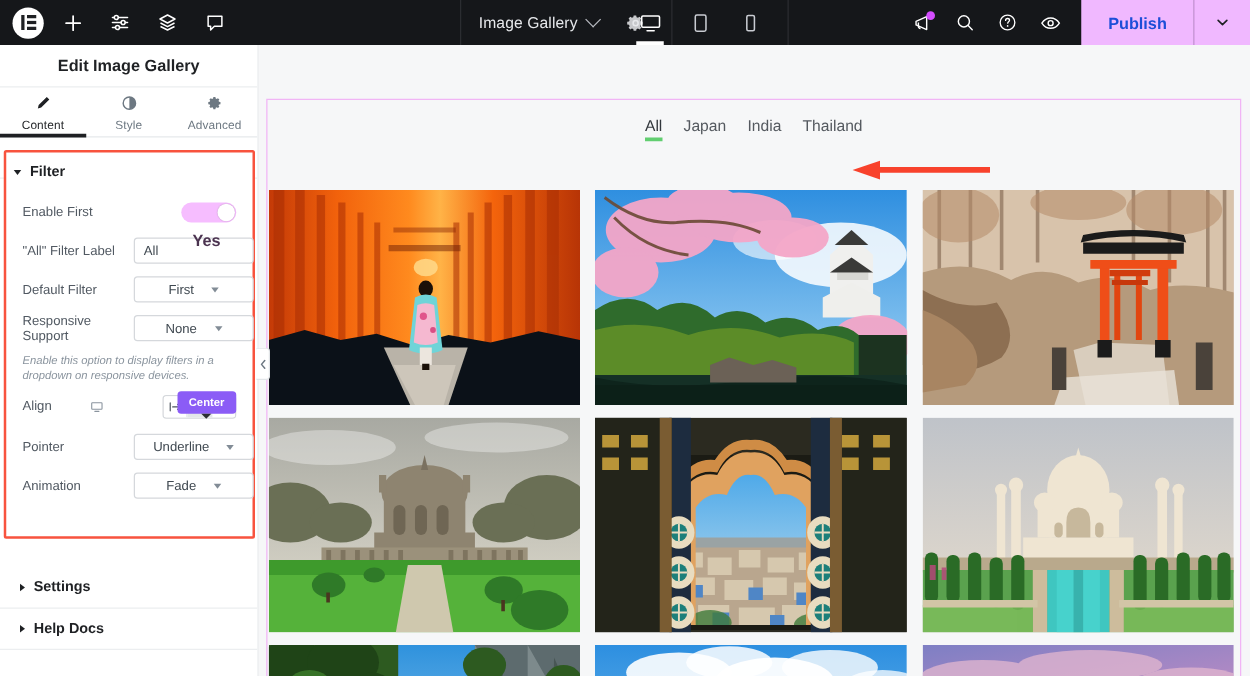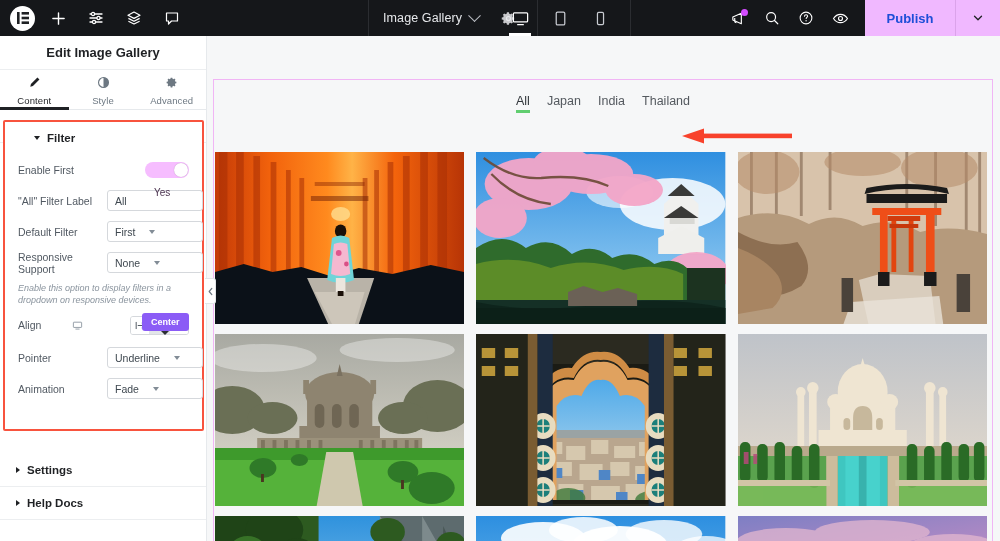--- a/index.html
+++ b/index.html
@@ -87,43 +87,43 @@
   }
   .tri { width: 0; height: 0; }
   .tri.right { border-left: 4.5px solid #1f2124; border-top: 3.5px solid transparent; border-bottom: 3.5px solid transparent; }
   .tri.down { border-top: 4.5px solid #1f2124; border-left: 3.5px solid transparent; border-right: 3.5px solid transparent; }
 
   .filter-box {
     position: absolute; top: 120px; left: 3px; width: 201px; height: 311px;
     border: 2px solid #f8533e; border-radius: 2px; background: #fff; z-index: 5;
   }
   .filter-head {
-    height: 32px; display: flex; align-items: center; padding: 0 29px; gap: 7px;
+    height: 32px; display: flex; align-items: center; padding: 0 6px; gap: 7px;
     font-size: 11.5px; font-weight: 700; color: #1f2124; cursor: pointer;
   }
   .ctrl-row { display: flex; align-items: center; padding: 0 13px; height: 31px; gap: 6px; }
   .ctrl-label { font-size: 10.5px; color: #515962; flex: 0 0 83px; }
   .ctrl-field { flex: 1; display: flex; justify-content: flex-end; }
 
   .switch {
     width: 44px; height: 16px; border-radius: 9px; background: #f6bdff;
     display: flex; align-items: center; position: relative; cursor: pointer;
   }
-  .switch .yes { font-size: 10px; font-weight: 400; color: #4b3350; margin-left: 9px; margin-top: 46px; }
+  .switch .yes { font-size: 13px; font-weight: 700; color: #4b3350; margin-left: 9px; margin-top: 46px; }
   .switch .knob {
     position: absolute; right: 1px; top: 1px; width: 14px; height: 14px; border-radius: 50%;
     background: #fff; box-shadow: 0 0 1px rgba(0,0,0,.3);
   }
 
   .inp, .sel {
     width: 96px; height: 21px; border: 1px solid #d5d8dc; border-radius: 3px;
     background: #fff; font-size: 10.5px; color: #3f4850;
     padding: 0 7px; display: flex; align-items: center;
   }
-  .sel { justify-content: flex-start; cursor: pointer; gap: 14px; }
+  .sel { justify-content: center; cursor: pointer; gap: 14px; }
   .sel .caret { width: 0; height: 0; border-top: 4px solid #828c96; border-left: 3px solid transparent; border-right: 3px solid transparent; }
 
   .hint {
     font-size: 9px; font-style: italic; color: #8a949e; line-height: 1.35;
     padding: 4px 13px 2px 13px;
   }
 
   .align-group { display: flex; border: 1px solid #d5d8dc; border-radius: 3px; overflow: hidden; width: 59px; height: 19px; }
   .align-btn { flex: 1; display: flex; align-items: center; justify-content: center; background: #fff; cursor: pointer; border-right: 1px solid #e3e6e9; color: #4a535c;}
   .align-btn:last-child { border-right: none; }

